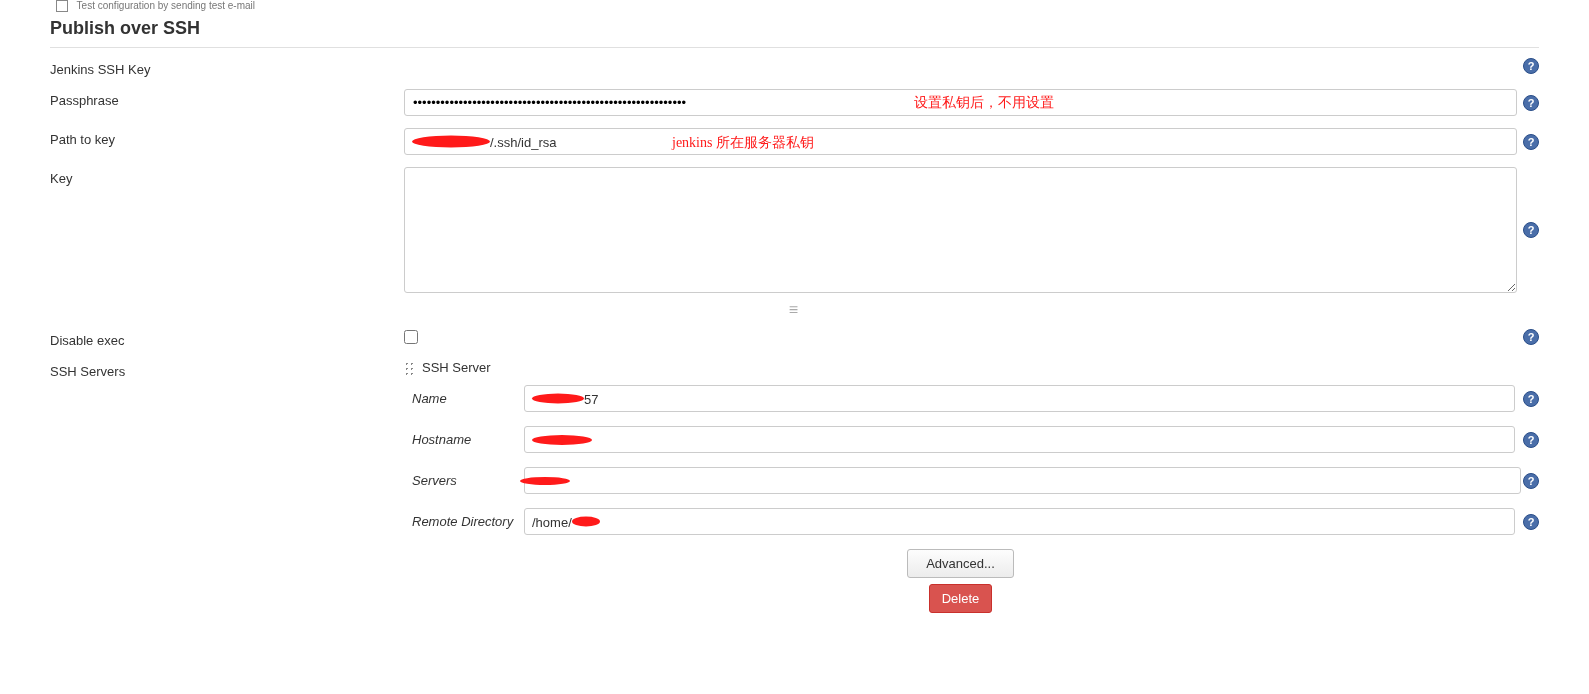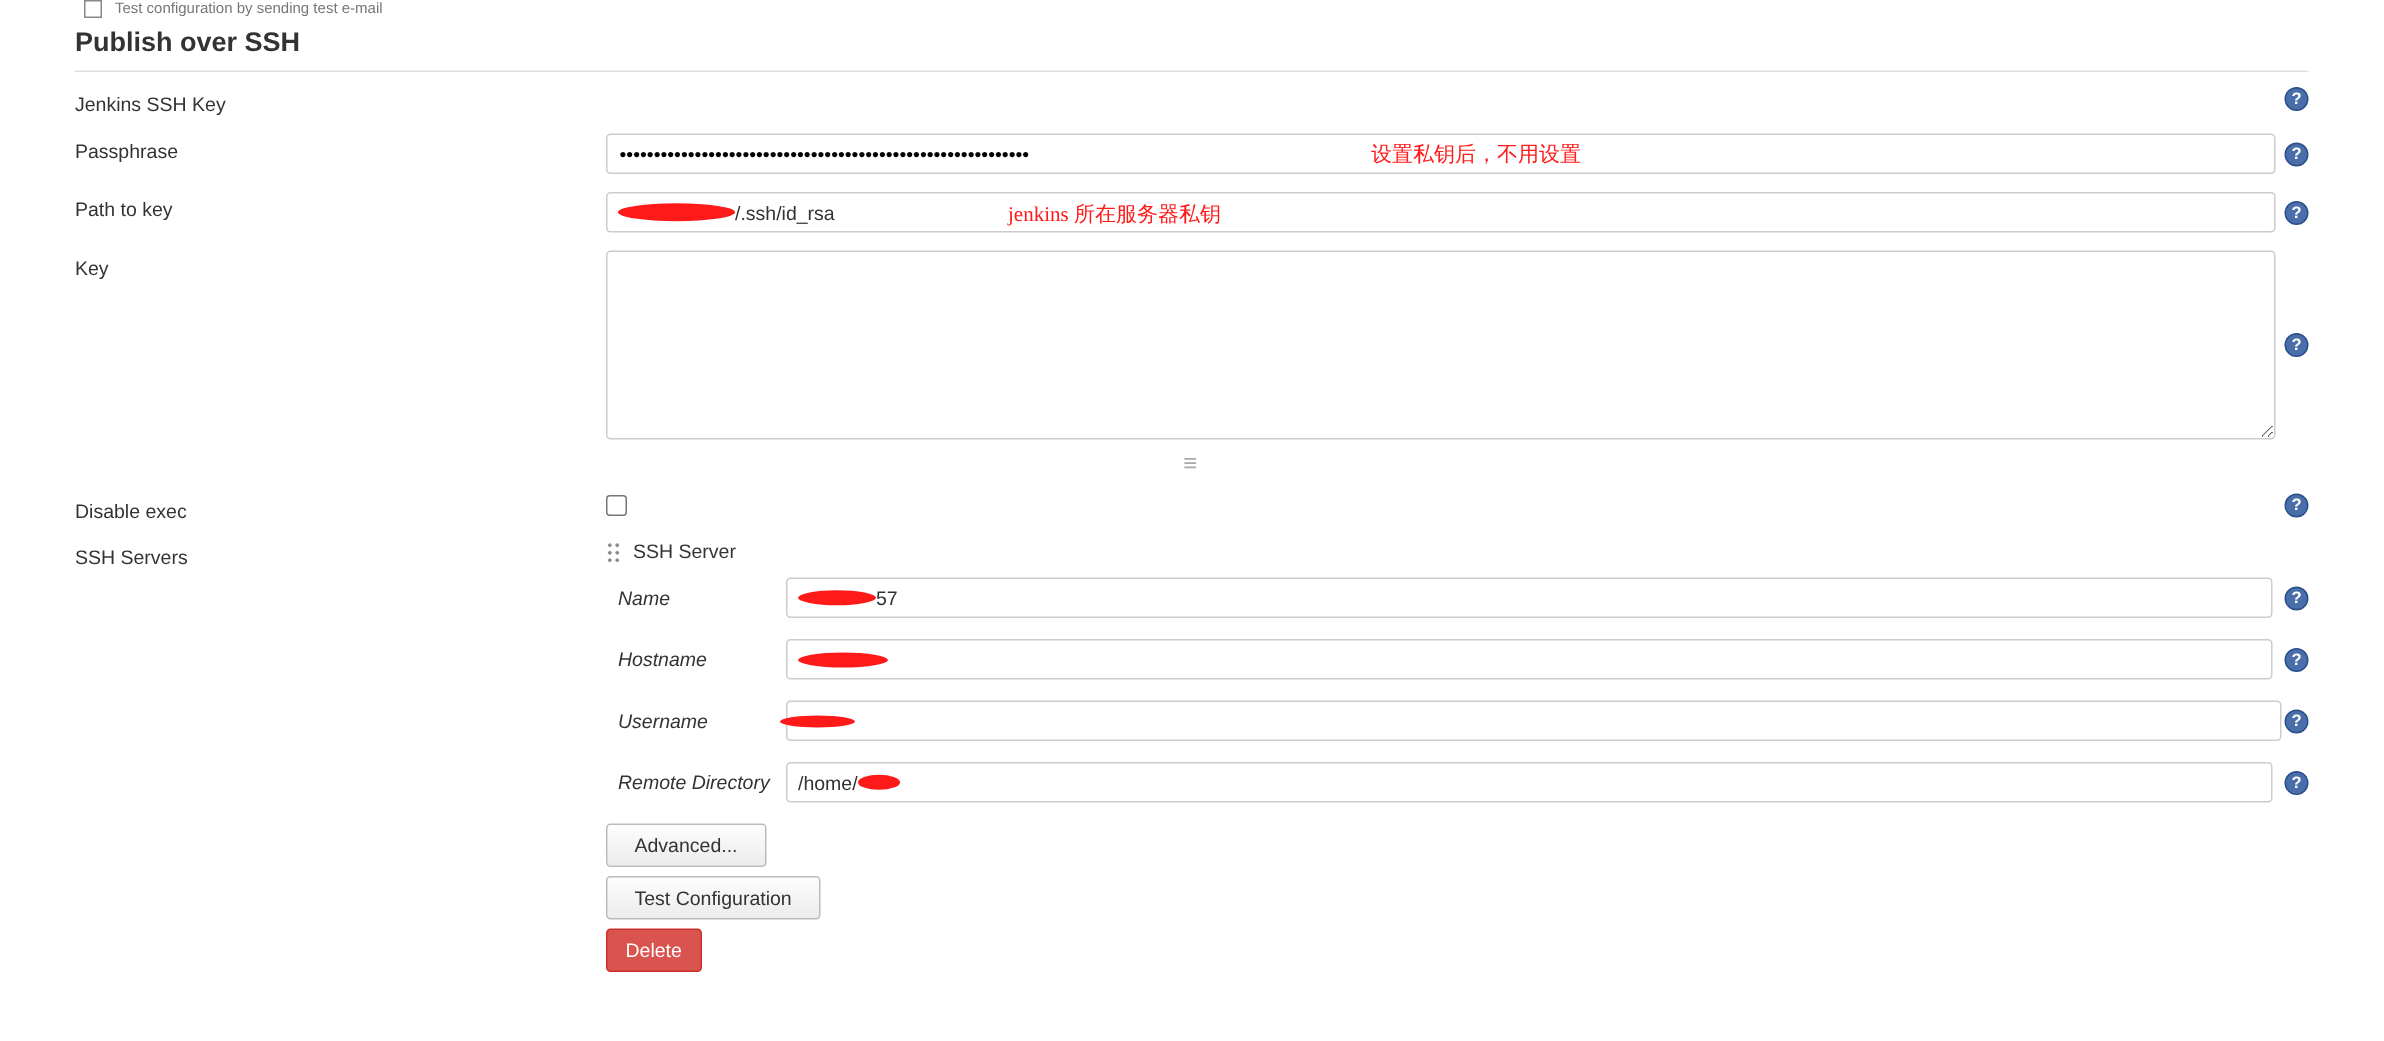--- a/index.html
+++ b/index.html
@@ -27,21 +27,21 @@
   .grip-icon {
     width: 10px; height: 14px;
     background-image: radial-gradient(circle, #888 1px, transparent 1px);
     background-size: 5px 5px; background-position: 0 0;
     flex-shrink: 0;
   }
   .ssh-title { font-size: 13px; color: #333; }
   .sub-row { display: flex; align-items: center; margin-bottom: 14px; }
   .sub-label { width: 120px; padding-left: 8px; font-size: 13px; color: #333; font-style: italic; }
   .sub-field { flex: 1; display: flex; align-items: center; gap: 8px; }
-  .btn-row { display: flex; justify-content: flex-start; margin: 6px 0; padding-right: 22px; }
+  .btn-row { display: flex; justify-content: center; margin: 6px 0; padding-right: 22px; }
   .btn {
     border: 1px solid #bbb; background: linear-gradient(#fdfdfd,#ececec);
     padding: 6px 18px; font-size: 13px; border-radius: 3px; cursor: pointer;
     color: #333;
   }
   .btn-danger {
     background: #d9534f; color: #fff; border: 1px solid #c9302c;
     padding: 6px 12px; font-size: 13px; border-radius: 3px; cursor: pointer;
   }
   .annotation-red {
@@ -154,21 +154,21 @@
               <input type="text" value="" style="">
               <div class="overlay-inner">
                 <span class="redacted-oval" style="width:60px;height:10px;"></span>
               </div>
             </div>
             <span class="help-icon">?</span>
           </div>
         </div>
 
         <div class="sub-row">
-          <div class="sub-label">Username</div>
+          <div class="sub-label">Servers</div>
           <div class="sub-field">
             <div class="input-with-overlay" style="margin-left:-6px;">
               <input type="text" value="" style="margin-left: 6px;">
               <div class="overlay-inner" style="left:2px;">
                 <span class="redacted-oval" style="width:50px;height:8px;"></span>
               </div>
             </div>
             <span class="help-icon">?</span>
           </div>
         </div>
@@ -184,23 +184,20 @@
               </div>
             </div>
             <span class="help-icon">?</span>
           </div>
         </div>
 
         <div class="btn-row">
           <button class="btn">Advanced...</button>
         </div>
         <div class="btn-row">
-          <button class="btn">Test Configuration</button>
-        </div>
-        <div class="btn-row">
           <button class="btn-danger">Delete</button>
         </div>
 
       </div>
     </div>
   </div>
 
 </div>
 
 </body></html>

